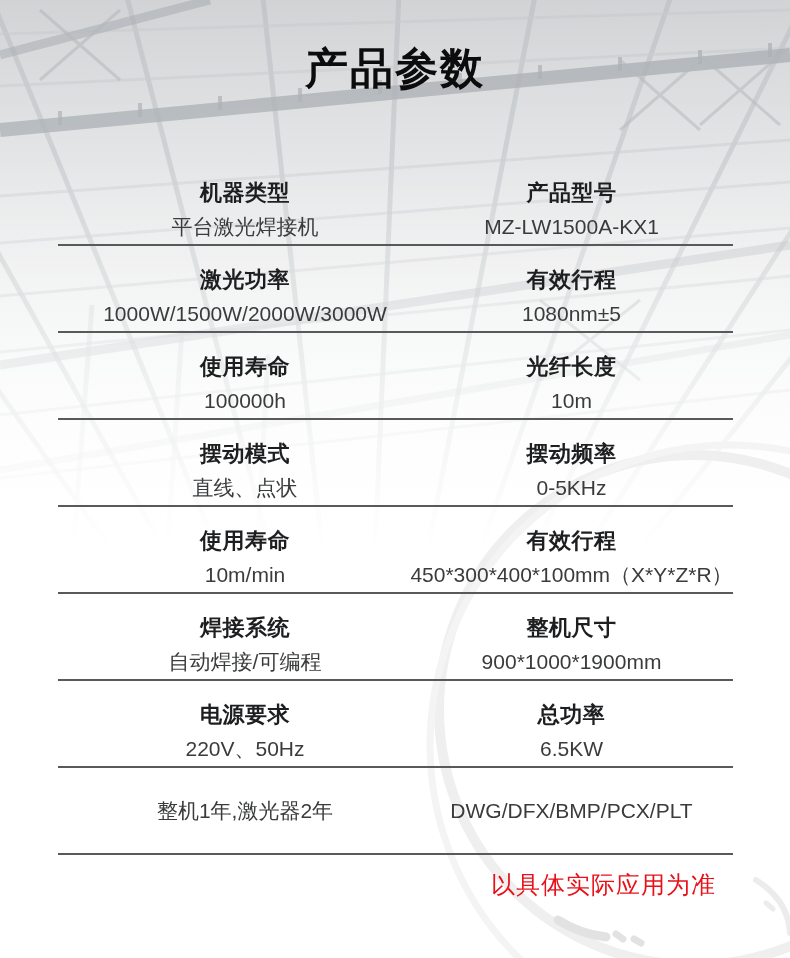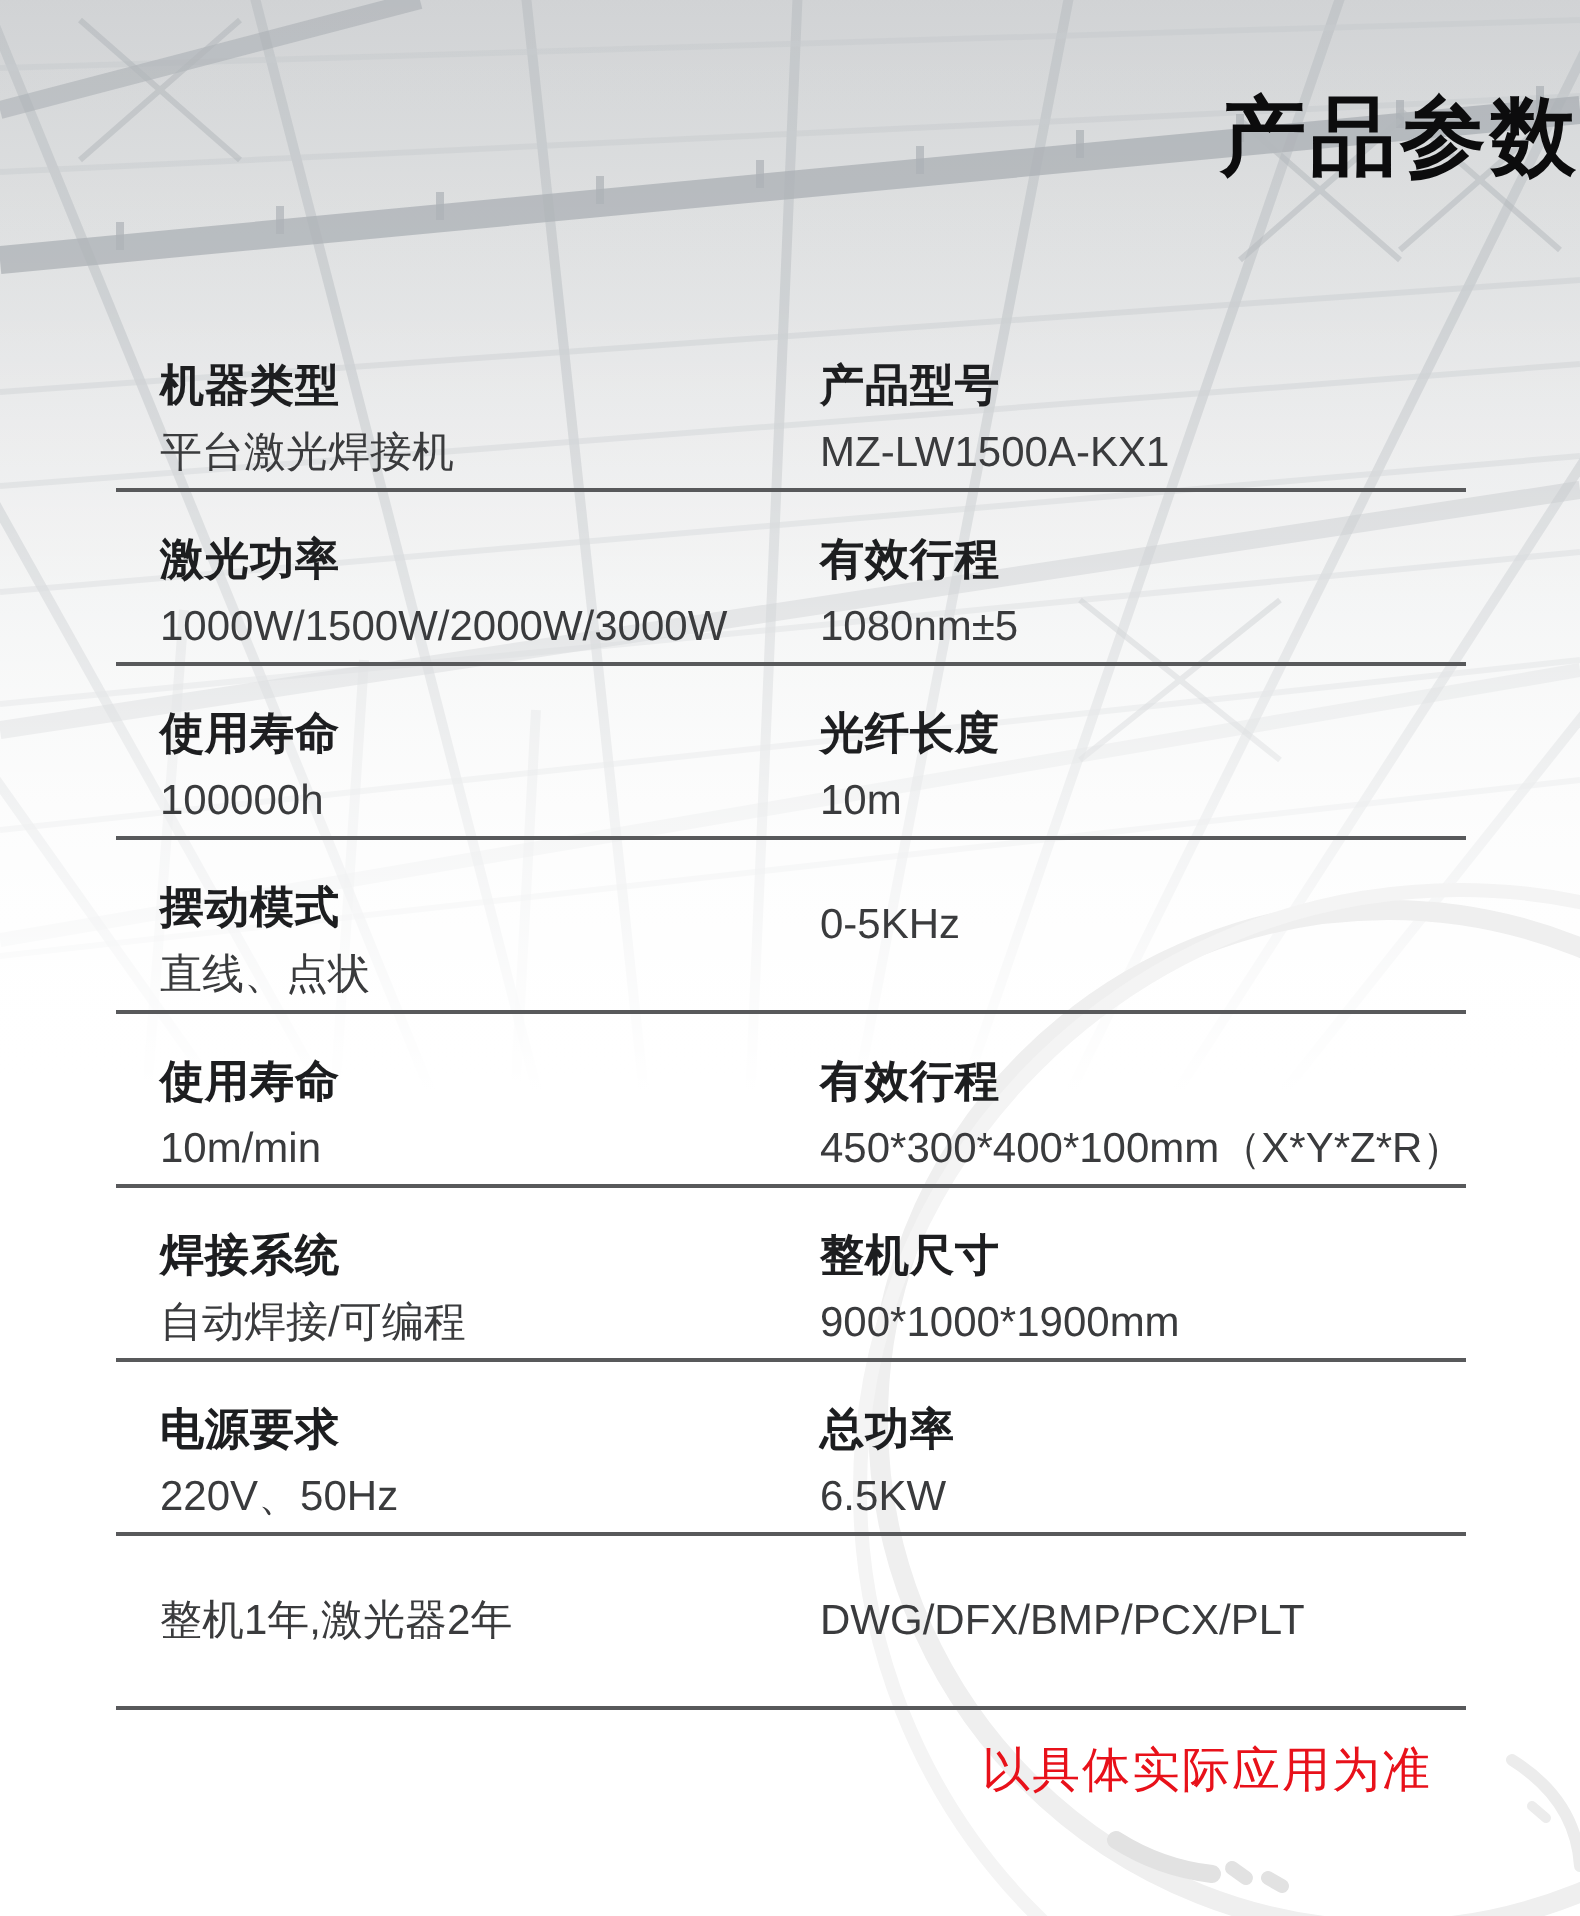--- a/index.html
+++ b/index.html
@@ -21,28 +21,28 @@
       rgba(255,255,255,0.10) 16%,
       rgba(255,255,255,0.38) 30%,
       rgba(255,255,255,0.72) 43%,
       rgba(255,255,255,1) 57%);
   }
   
   .rings{ position:absolute; left:0; top:0; width:790px; height:958px; }
 
   .page-title{
     position:absolute; left:0; top:40px; width:790px;
-    text-align:right; font-size:43px; font-weight:900; color:#0c0c0d;
+    text-align:center; font-size:43px; font-weight:900; color:#0c0c0d;
     letter-spacing:2px;
   }
 
   .spec-table{ position:absolute; left:58px; top:159px; width:675px; }
   .spec-row{
     height:87px; border-bottom:2px solid #58595b;
-    display:grid; grid-template-columns:352px 1fr;
+    display:grid; grid-template-columns:352px 1fr;text-align:center;
   }
   .spec-cell{ padding-top:21px; }
   .spec-cell.left{ padding-left:22px; }
   .spec-label{
     font-size:22px; line-height:25px; font-weight:bold; color:#1d1e20;
     letter-spacing:0.5px;
   }
   .spec-value{
     margin-top:12px; font-size:21px; line-height:20px; color:#3a3b3d;
   }
@@ -172,20 +172,21 @@
         <div class="spec-value">10m</div>
       </div>
     </div>
 
     <div class="spec-row">
       <div class="spec-cell left">
         <div class="spec-label">摆动模式</div>
         <div class="spec-value">直线、点状</div>
       </div>
       <div class="spec-cell">
+        <div class="spec-label">摆动频率</div>
         <div class="spec-value">0-5KHz</div>
       </div>
     </div>
 
     <div class="spec-row">
       <div class="spec-cell left">
         <div class="spec-label">使用寿命</div>
         <div class="spec-value">10m/min</div>
       </div>
       <div class="spec-cell">

